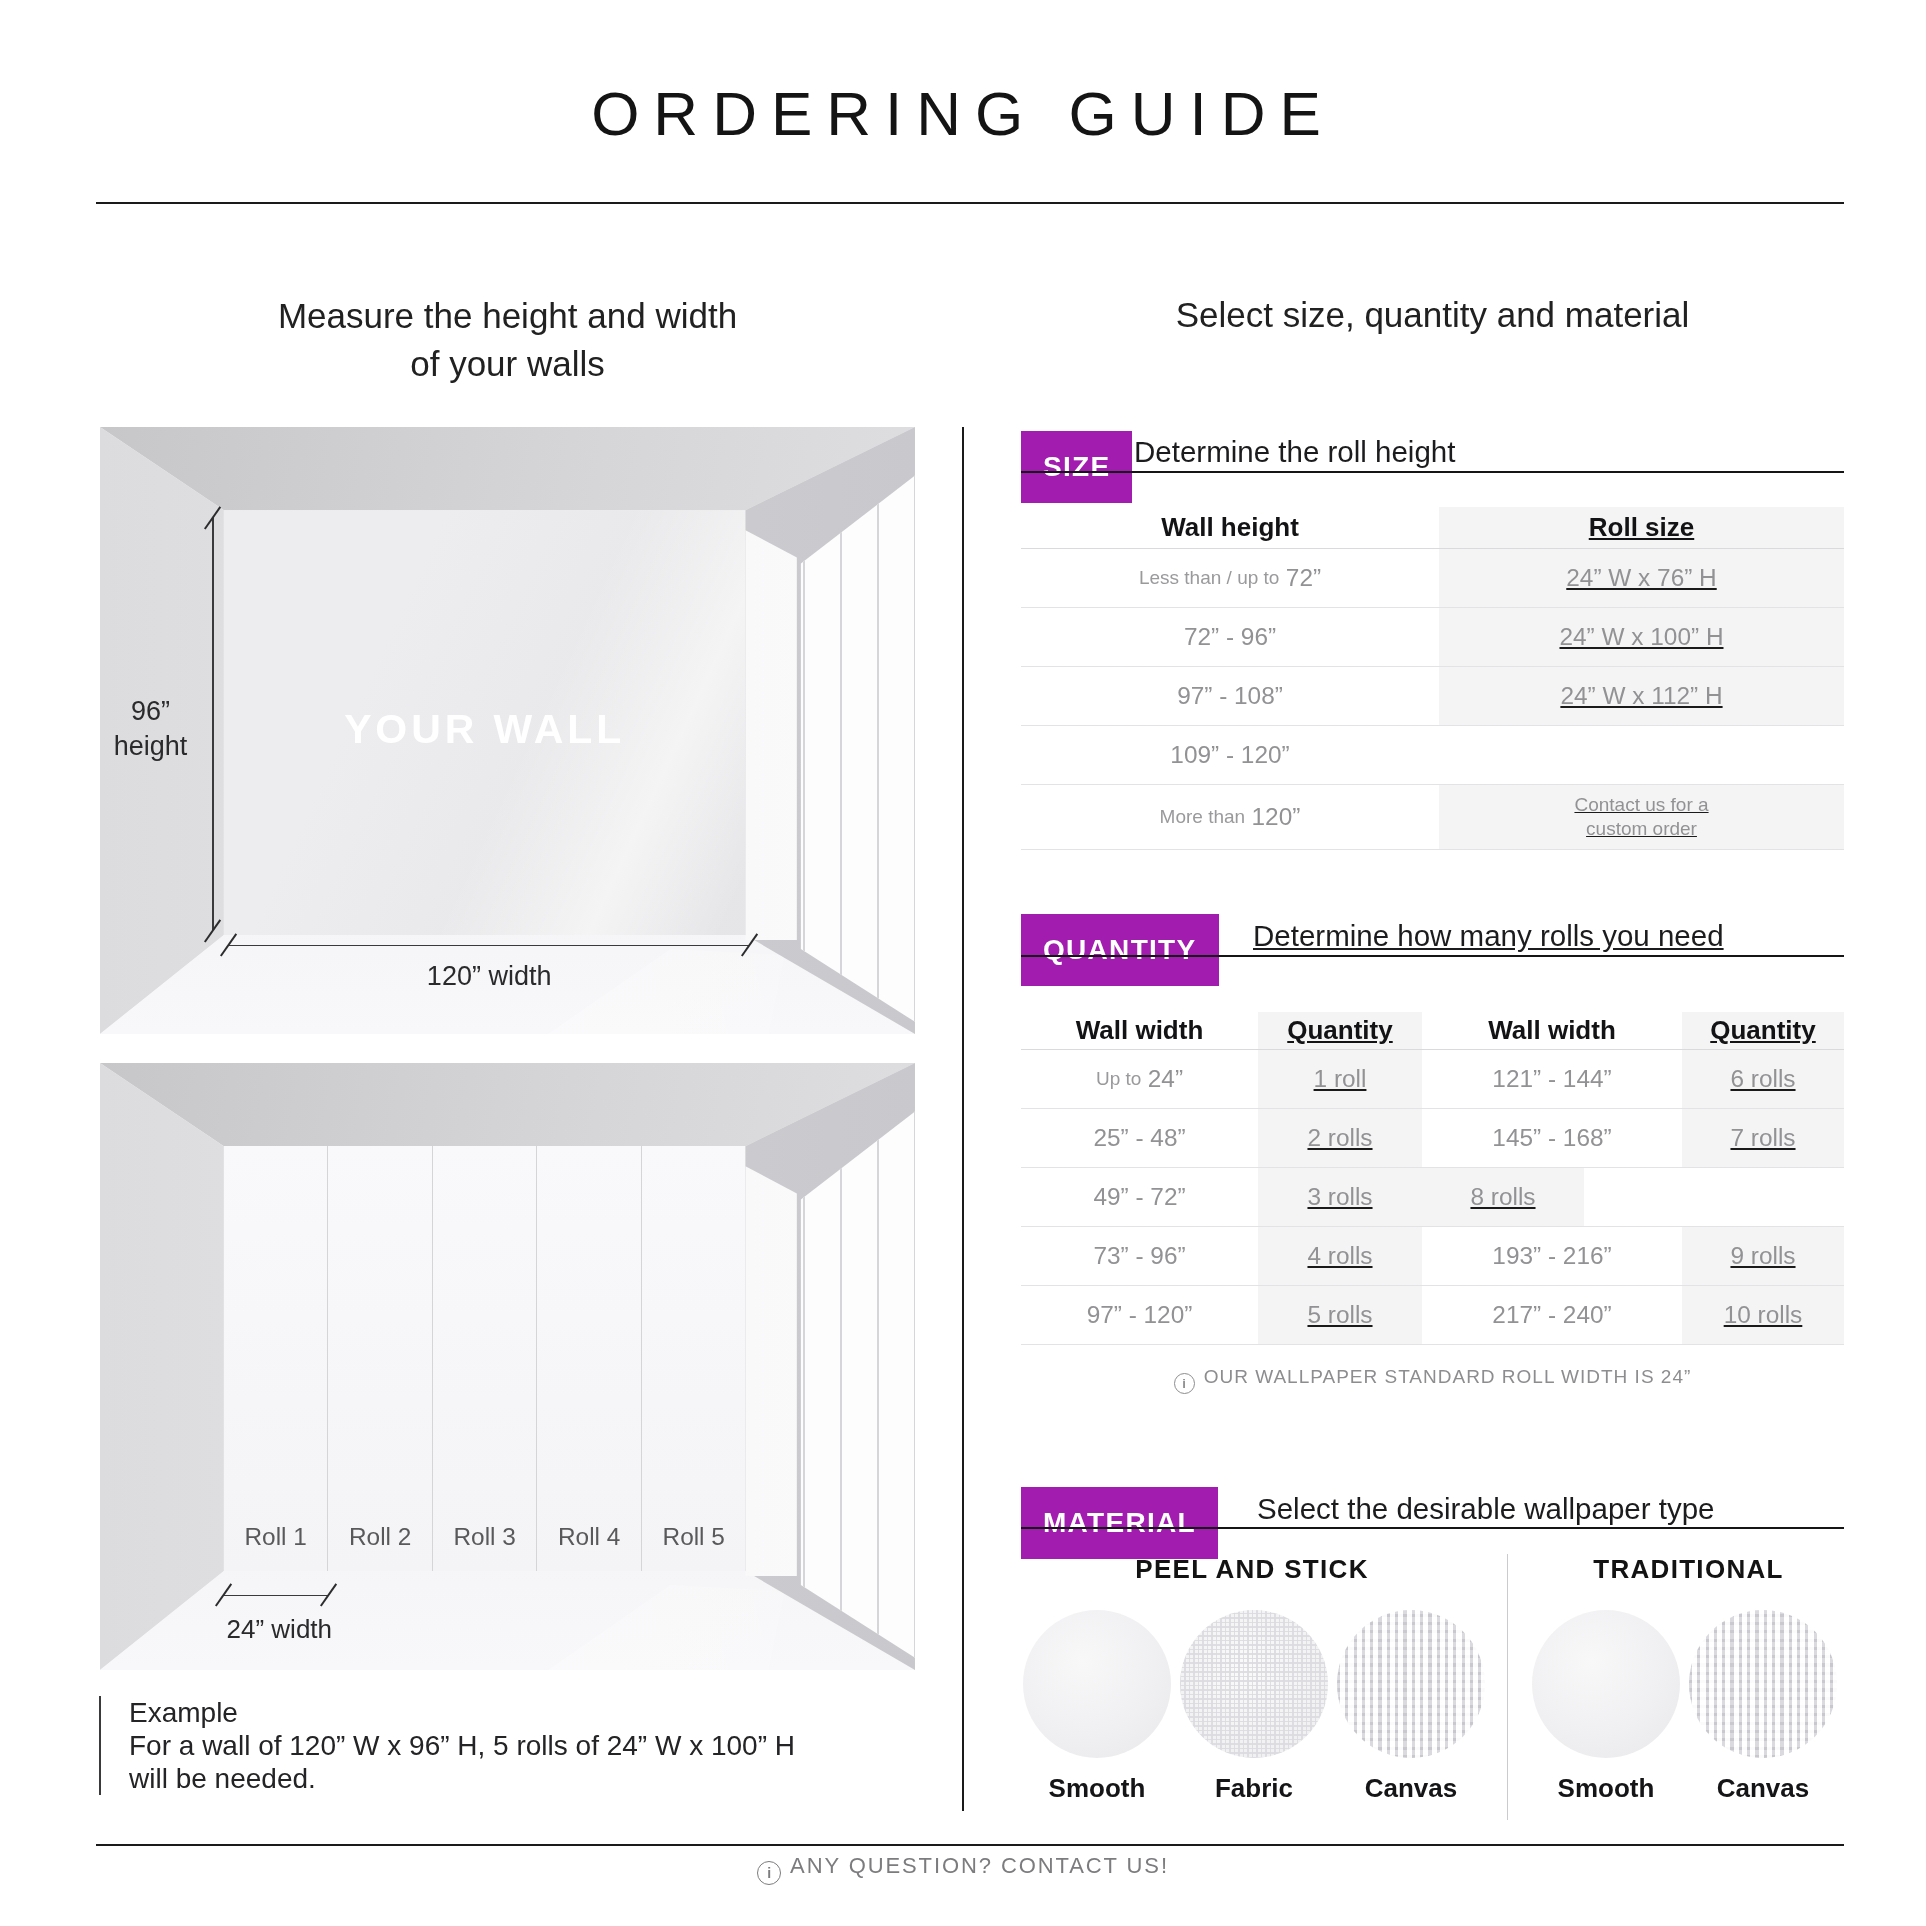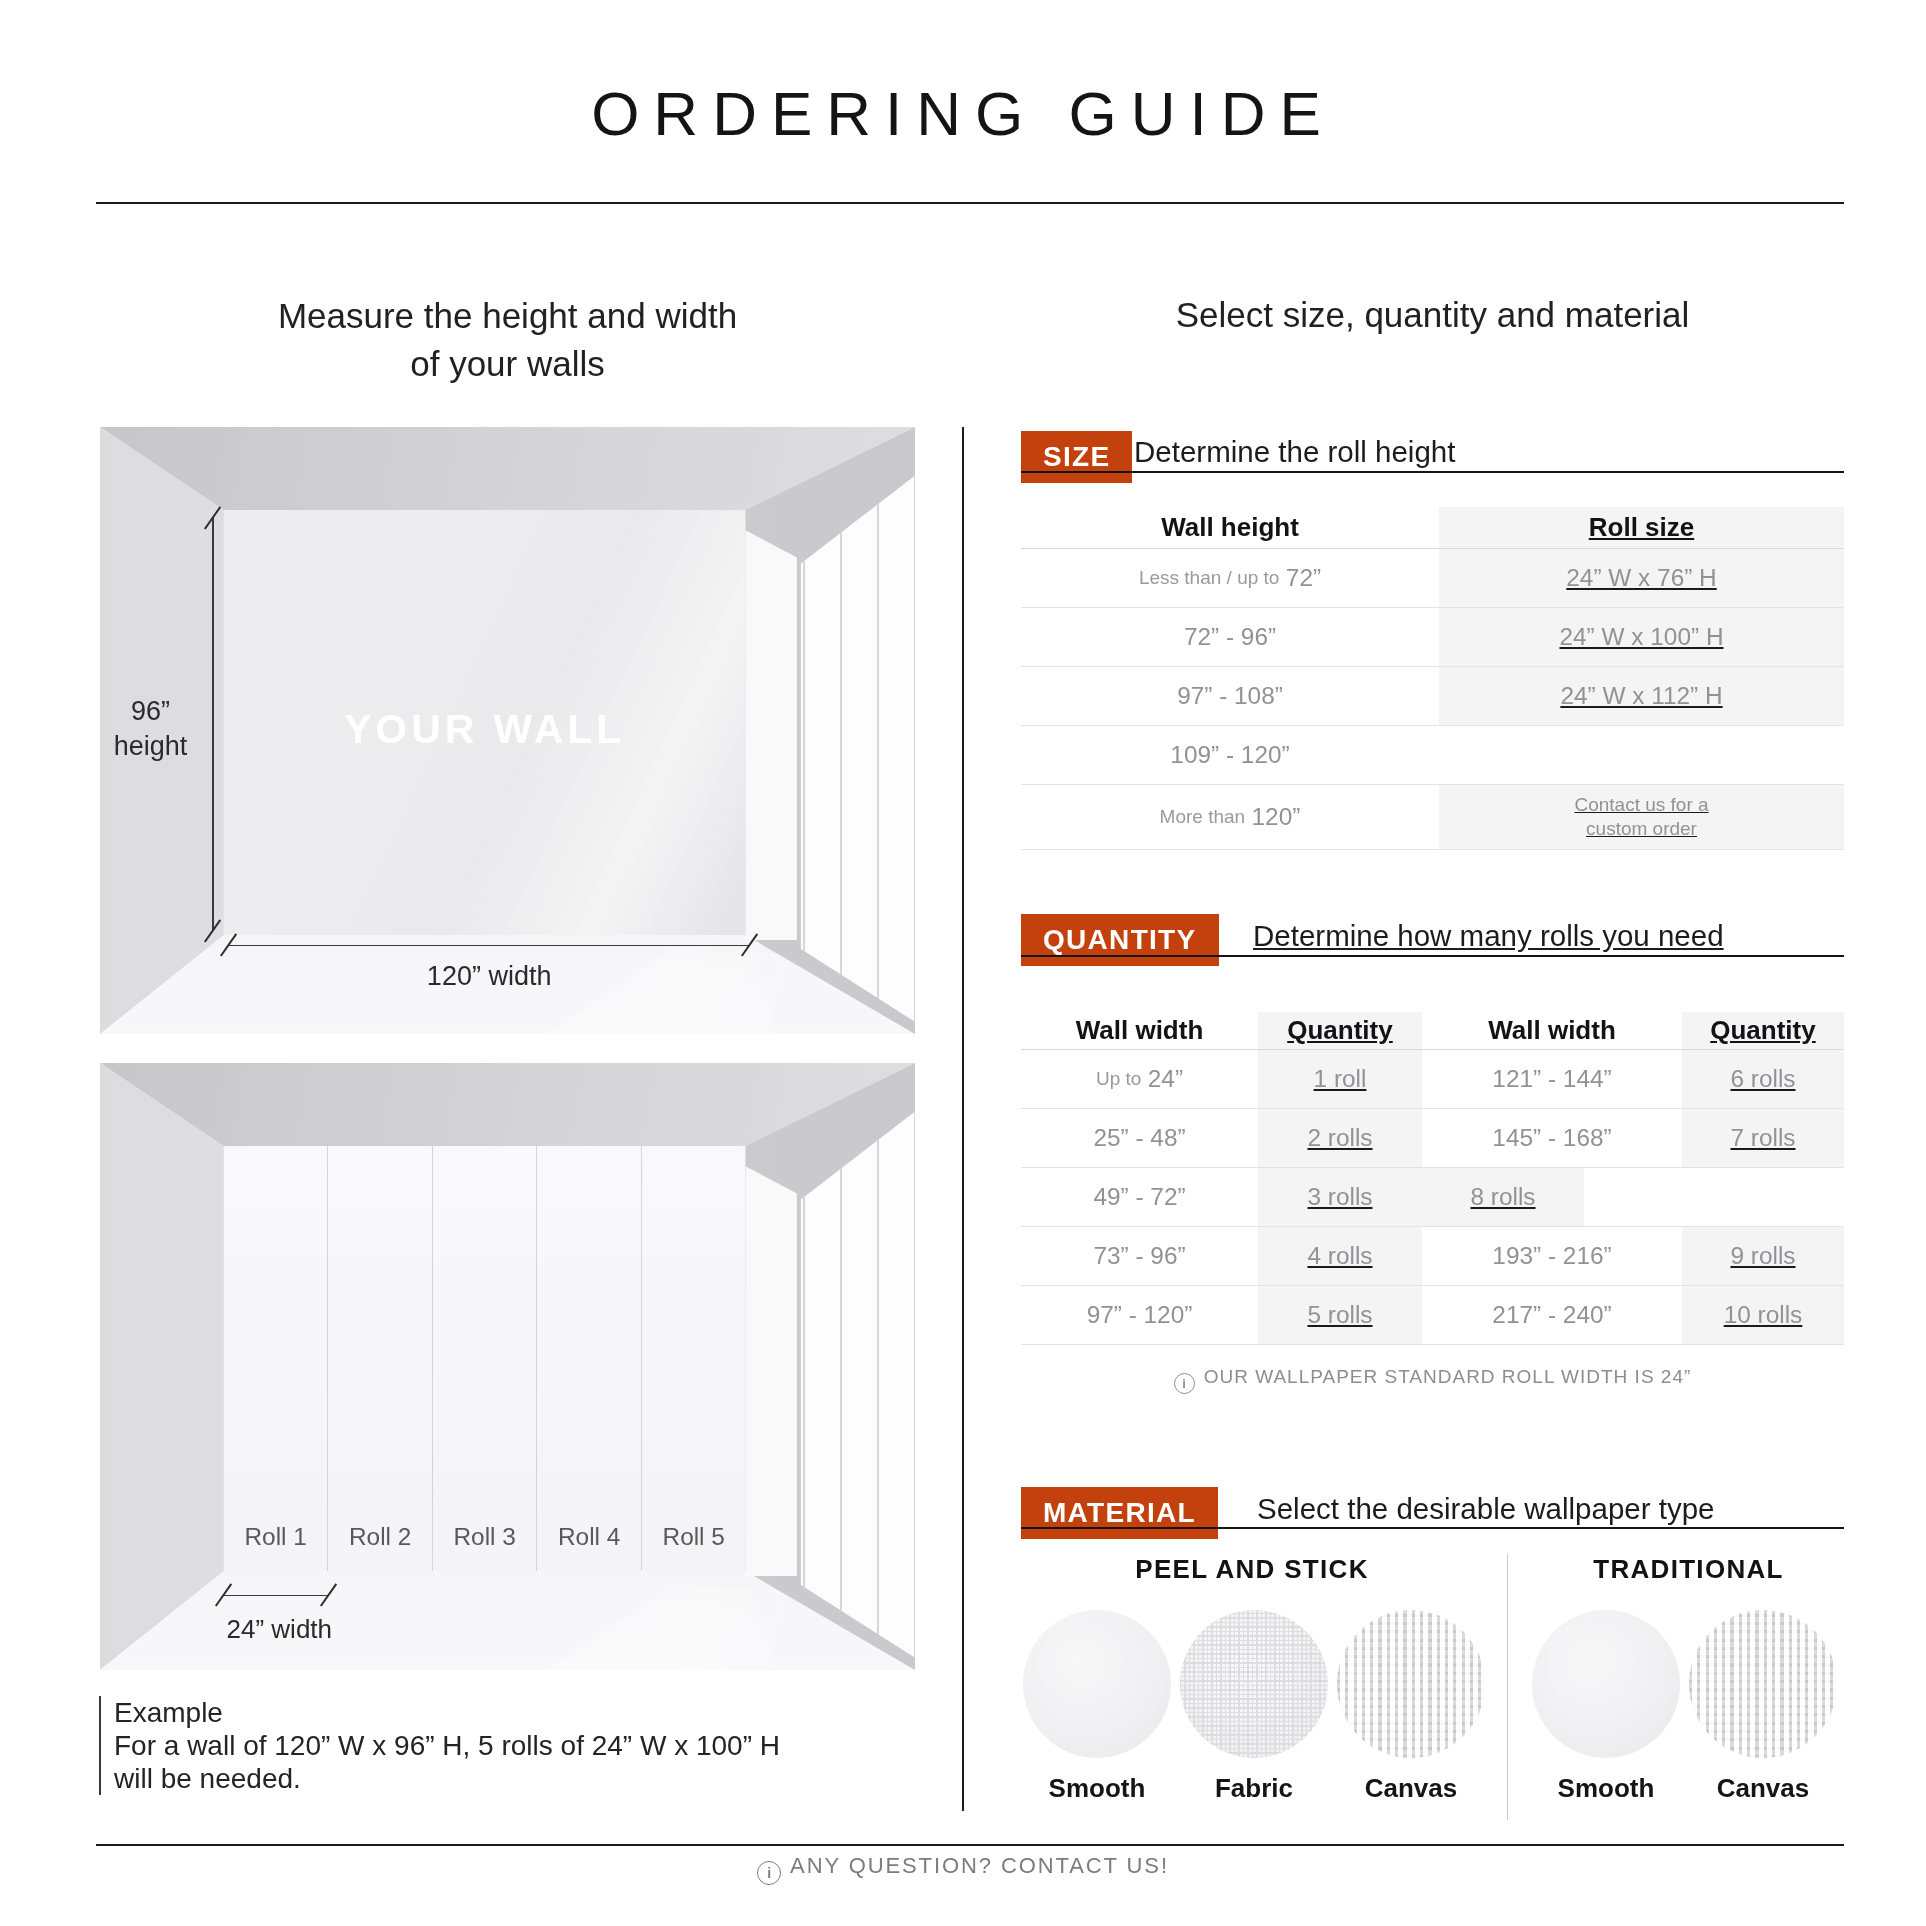--- a/index.html
+++ b/index.html
@@ -60,25 +60,25 @@
 
   
   .strips{position:absolute;left:15.2%;top:13.7%;width:64%;height:70%;display:flex;}
   .strip{flex:1;background:linear-gradient(180deg,#f9f9fb,#f4f4f6);
          display:flex;align-items:flex-end;justify-content:center;}
   .strip + .strip{border-left:1.3px solid #d5d5d8;}
   .strip span{font-size:24.4px;color:#59595c;padding-bottom:20.5px;}
 
   
   .example{position:absolute;left:99px;top:1696px;border-left:2.6px solid #3a3a3c;
-           padding-left:13px;font-size:28px;line-height:33px;color:#242426;}
-
-  
-  .tag{position:absolute;height:52px;background:#c2410c;color:#ffffff;font-size:28px;
-       font-weight:600;letter-spacing:1.3px;display:flex;align-items:center;padding:0 22px;}
+           padding-left:28px;font-size:28px;line-height:33px;color:#242426;}
+
+  
+  .tag{position:absolute;height:42px;background:#a21caf;color:#ffffff;font-size:28px;
+       font-weight:600;letter-spacing:1.3px;display:flex;align-items:center;padding:15px 22px;}
   .sec-sub{position:absolute;font-size:29.5px;color:#1c1c1e;}
   .sec-line{position:absolute;left:1021px;width:823px;height:1.9px;background:#151515;}
 
   
   .tbl{position:absolute;left:1021px;width:823px;}
   .t-row{display:flex;border-bottom:1.3px solid #e3e3e5;}
   .t-row.hdr{border-bottom:1.3px solid #dadadc;}
   .cell{display:flex;align-items:center;justify-content:center;text-align:center;}
   .hdr .cell{font-size:26px;font-weight:600;color:#131315;}
   .val{font-size:24.4px;color:#929295;}

